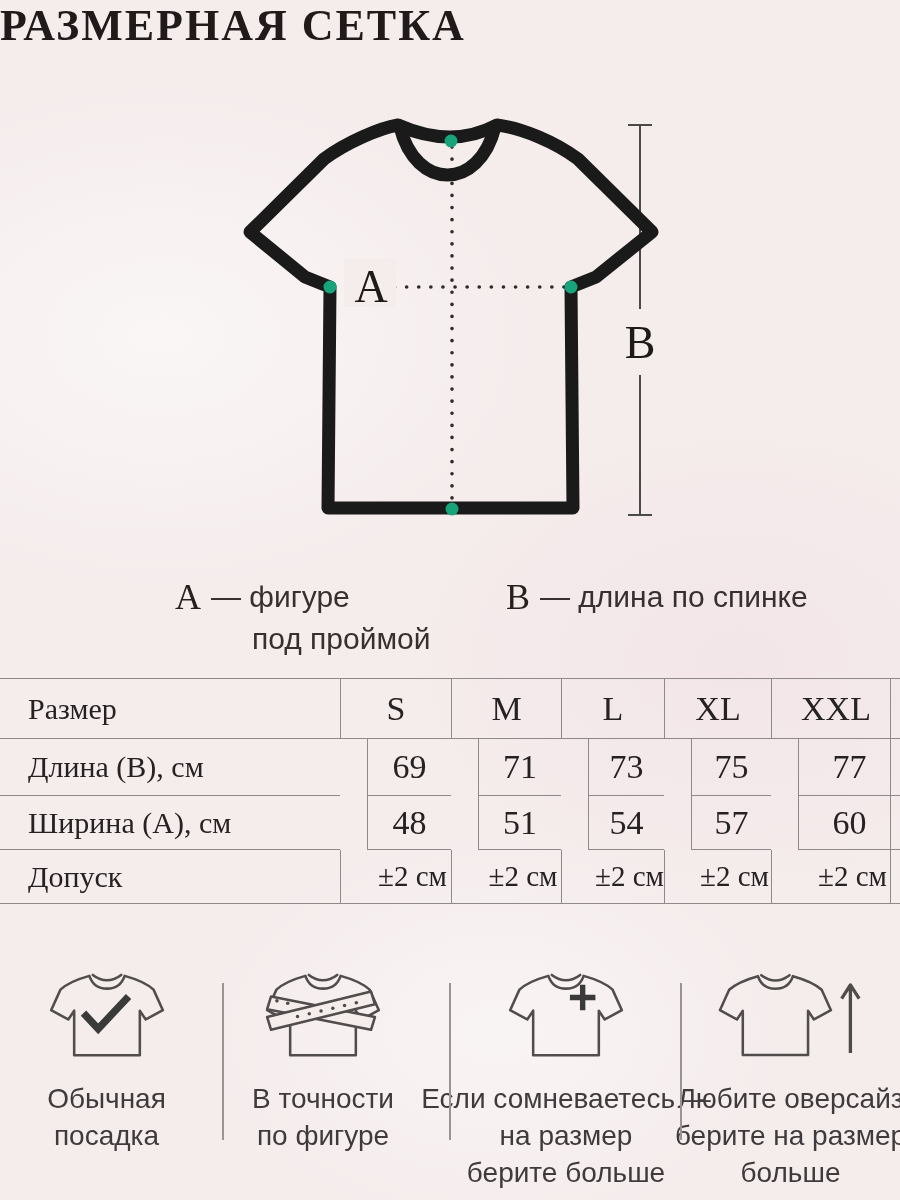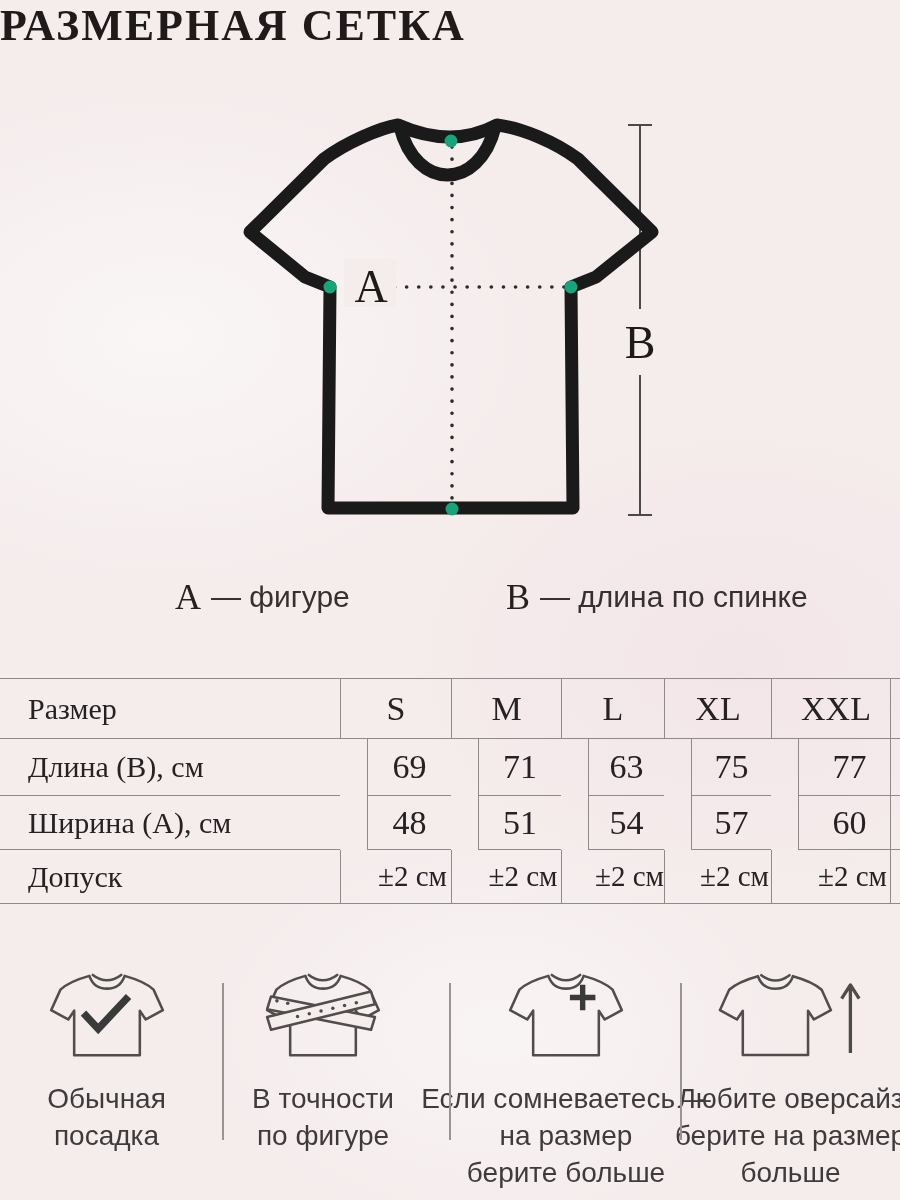--- a/index.html
+++ b/index.html
@@ -97,36 +97,37 @@
       <circle cx="221" cy="46" r="6.5" fill="#17a47b"></circle>
       <circle cx="100" cy="192" r="6.5" fill="#17a47b"></circle>
       <circle cx="341" cy="192" r="6.5" fill="#17a47b"></circle>
       <circle cx="222" cy="414" r="6.5" fill="#17a47b"></circle>
     </g>
   </svg>
 
   <div class="legend-a">
     <span class="legend-letter">A</span><span class="legend-text">— фигуре</span>
   </div>
+  <div class="legend-line2">под проймой</div>
   <div class="legend-b">
     <span class="legend-letter">B</span><span class="legend-text">— длина по спинке</span>
   </div>
 
   <div class="size-table">
     <div class="cell-label">Размер</div>
     <div class="vline cell-size">S</div>
     <div class="vline cell-size">M</div>
     <div class="vline cell-size">L</div>
     <div class="vline cell-size">XL</div>
     <div class="vline cell-size">XXL</div>
 
     <div class="cell-label">Длина (B), см</div>
     <div class="vline cell-num">69</div>
     <div class="vline cell-num">71</div>
-    <div class="vline cell-num">63</div>
+    <div class="vline cell-num">73</div>
     <div class="vline cell-num">75</div>
     <div class="vline cell-num">77</div>
 
     <div class="cell-label">Ширина (A), см</div>
     <div class="vline cell-num">48</div>
     <div class="vline cell-num">51</div>
     <div class="vline cell-num">54</div>
     <div class="vline cell-num">57</div>
     <div class="vline cell-num">60</div>
 

